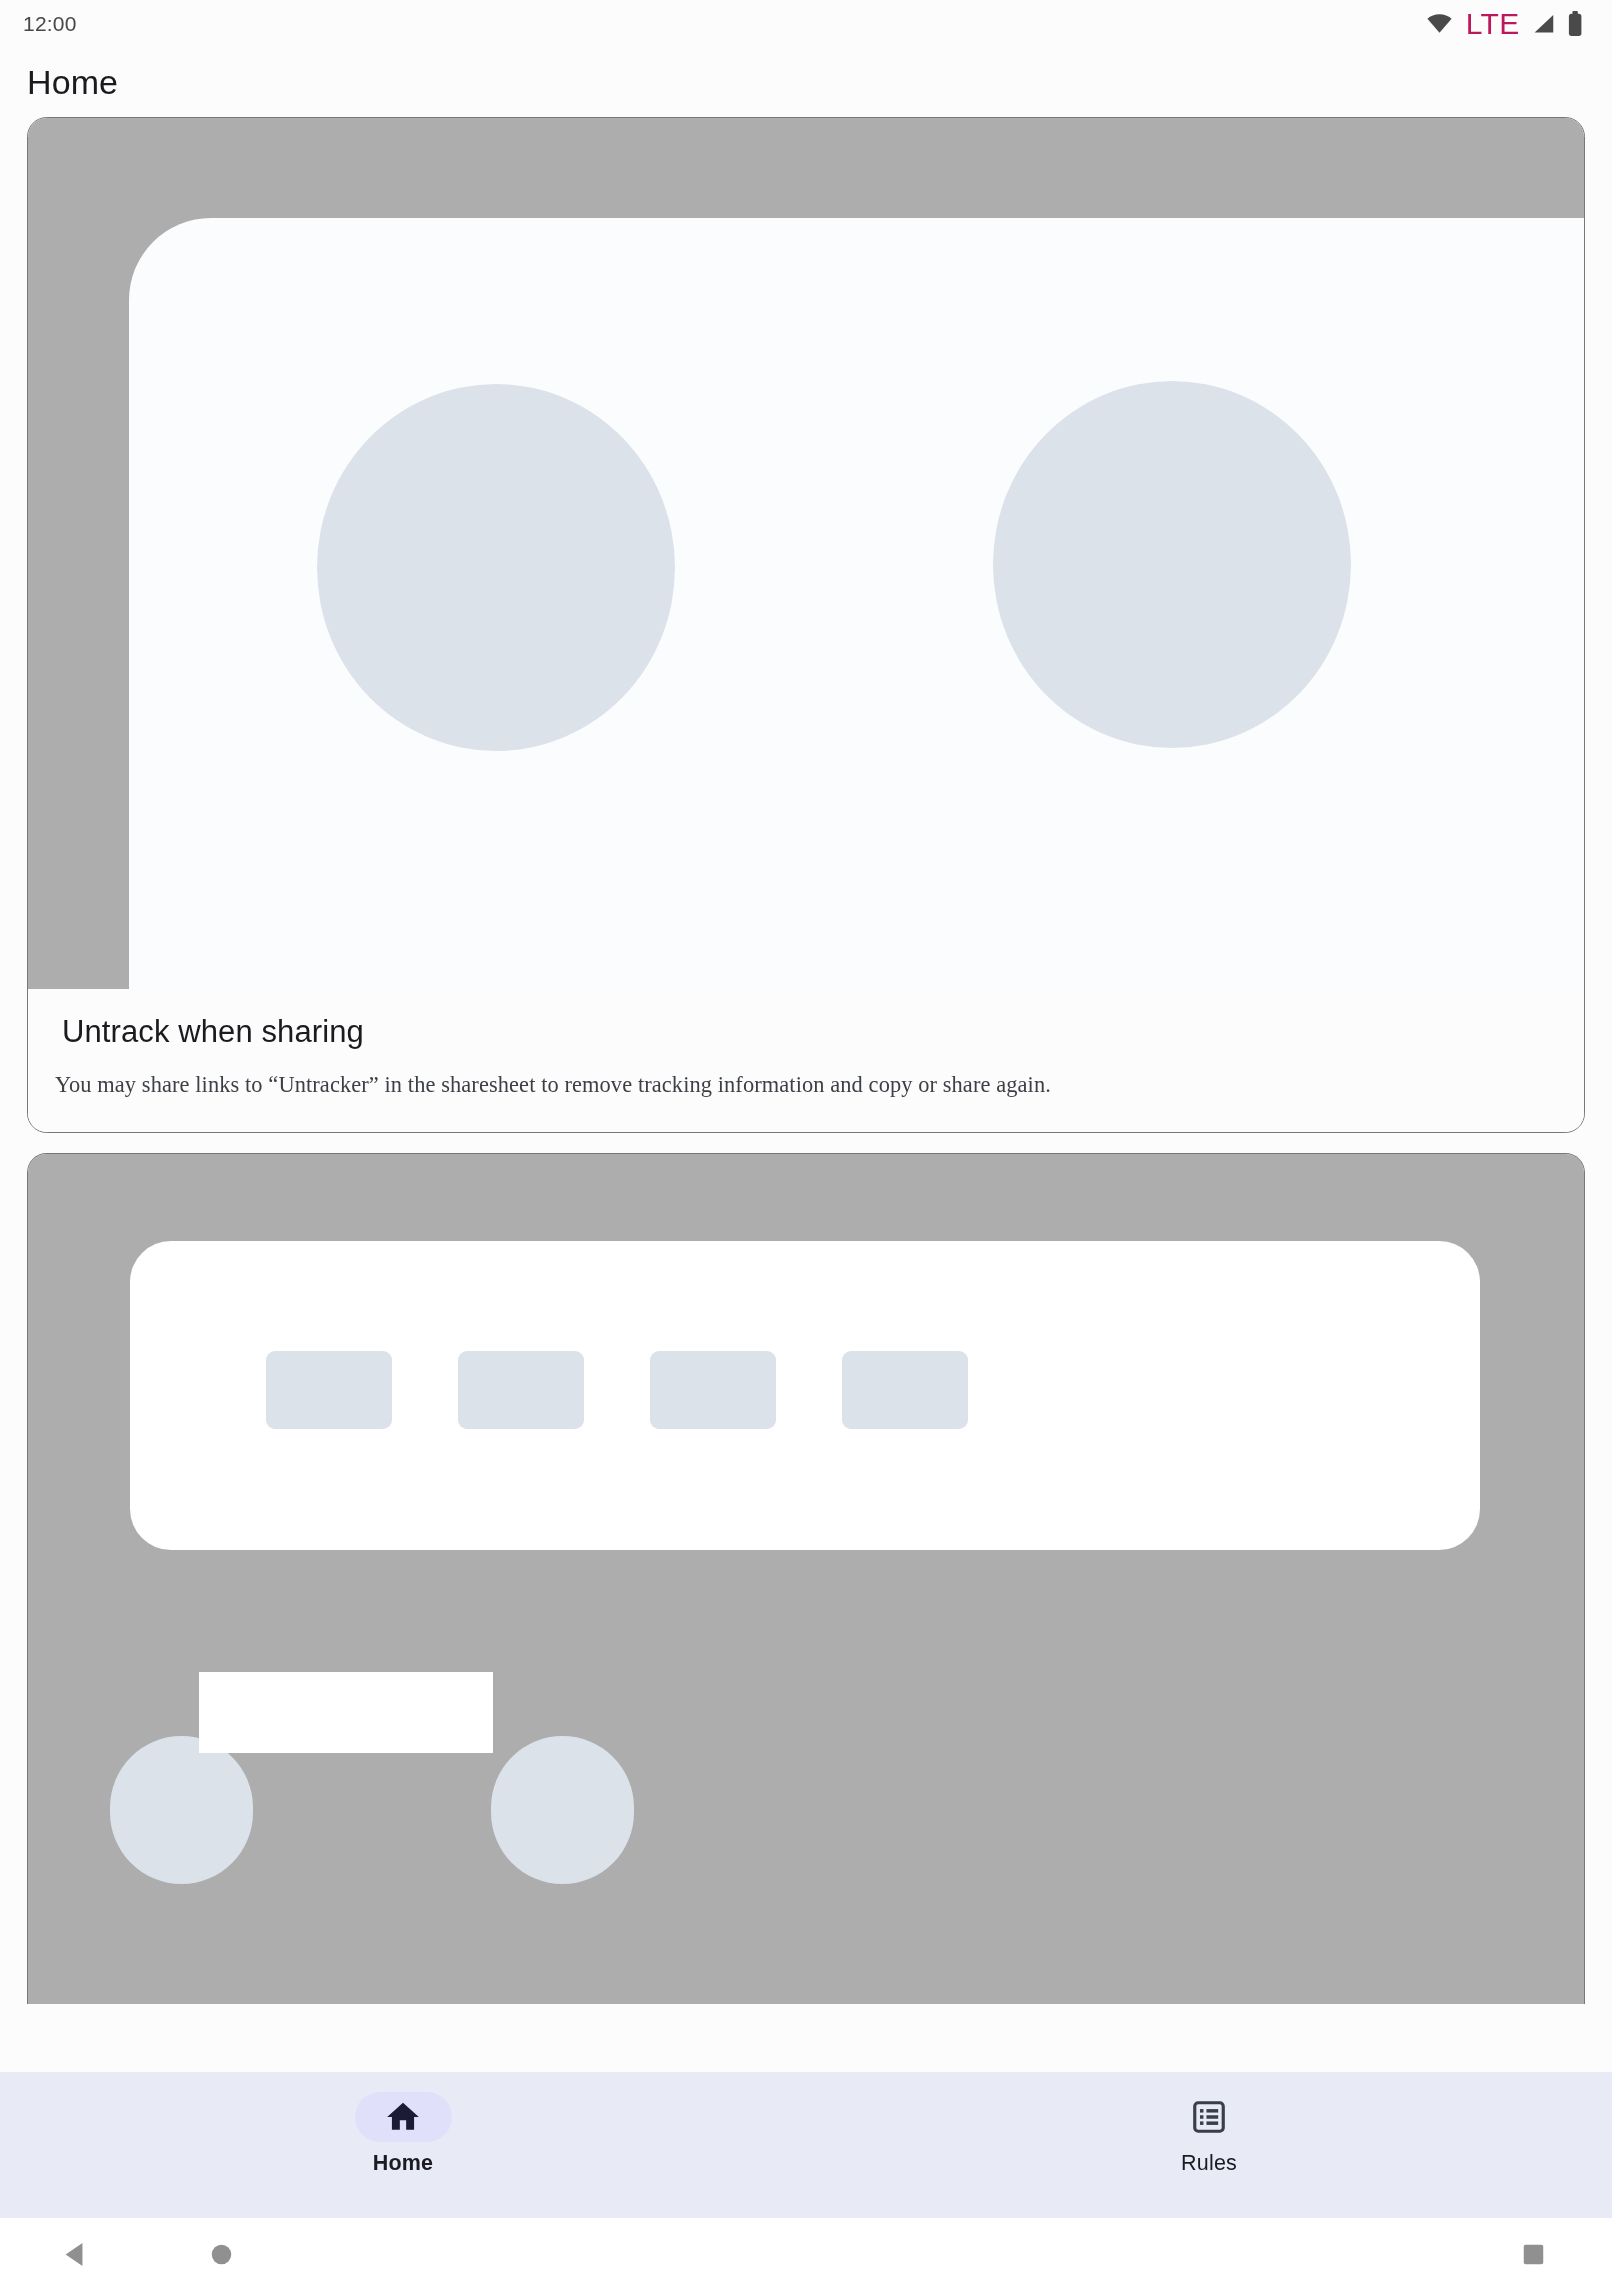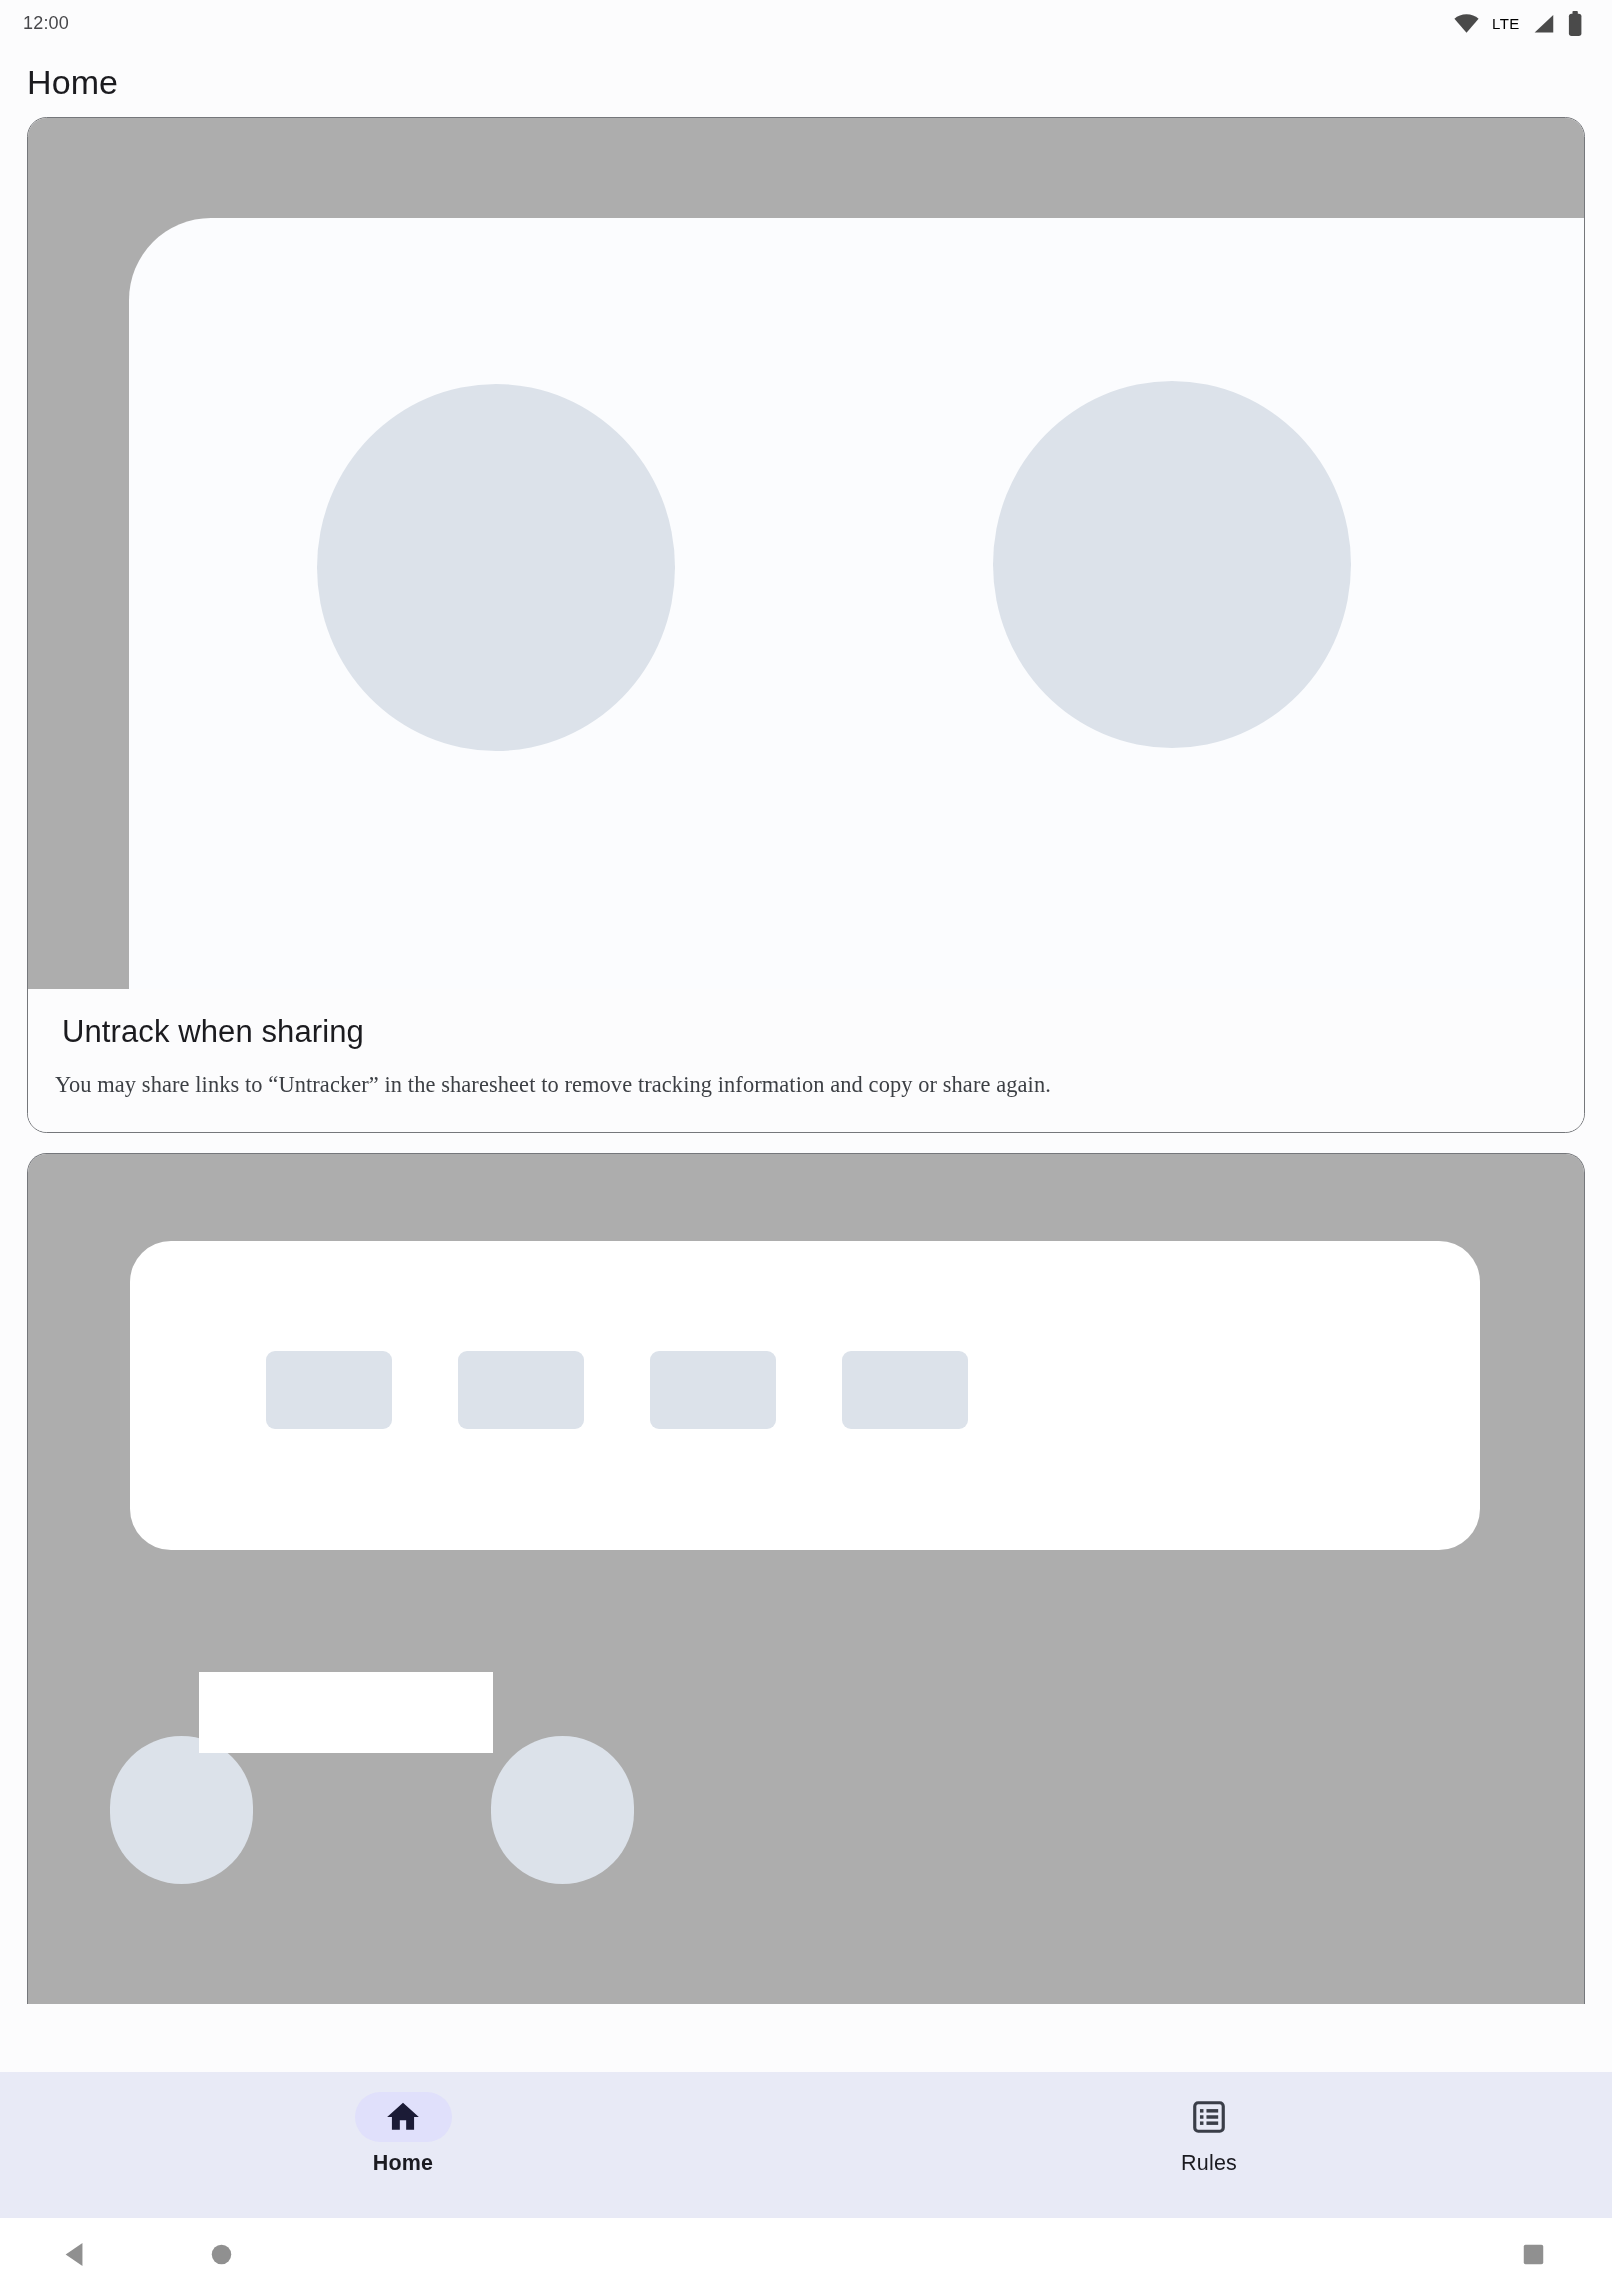--- a/index.html
+++ b/index.html
@@ -22,24 +22,24 @@
   
   .status-bar {
     height: 47px;
     flex: 0 0 47px;
     display: flex;
     align-items: center;
     justify-content: space-between;
     padding: 0 30px 0 23px;
     color: #4A4A4A;
   }
-  .status-clock { font-size: 18px; letter-spacing: 0.2px; color: #47474A; }
+  .status-clock { font-size: 21px; letter-spacing: 0.2px; color: #47474A; }
   .status-icons { display: flex; align-items: center; gap: 12.5px; }
   .status-icons svg { display: block; }
-  .lte-text { font-size: 15px; font-weight: 400; color: #000000; letter-spacing: 0.4px; }
+  .lte-text { font-size: 30px; font-weight: 400; color: #be185d; letter-spacing: 0.4px; }
 
   
   .app-bar {
     height: 70px;
     flex: 0 0 70px;
     display: flex;
     align-items: center;
     padding: 0 27px;
   }
   .app-title { font-size: 34px; color: #1B1B1F; font-weight: 400; letter-spacing: 0.1px; }

